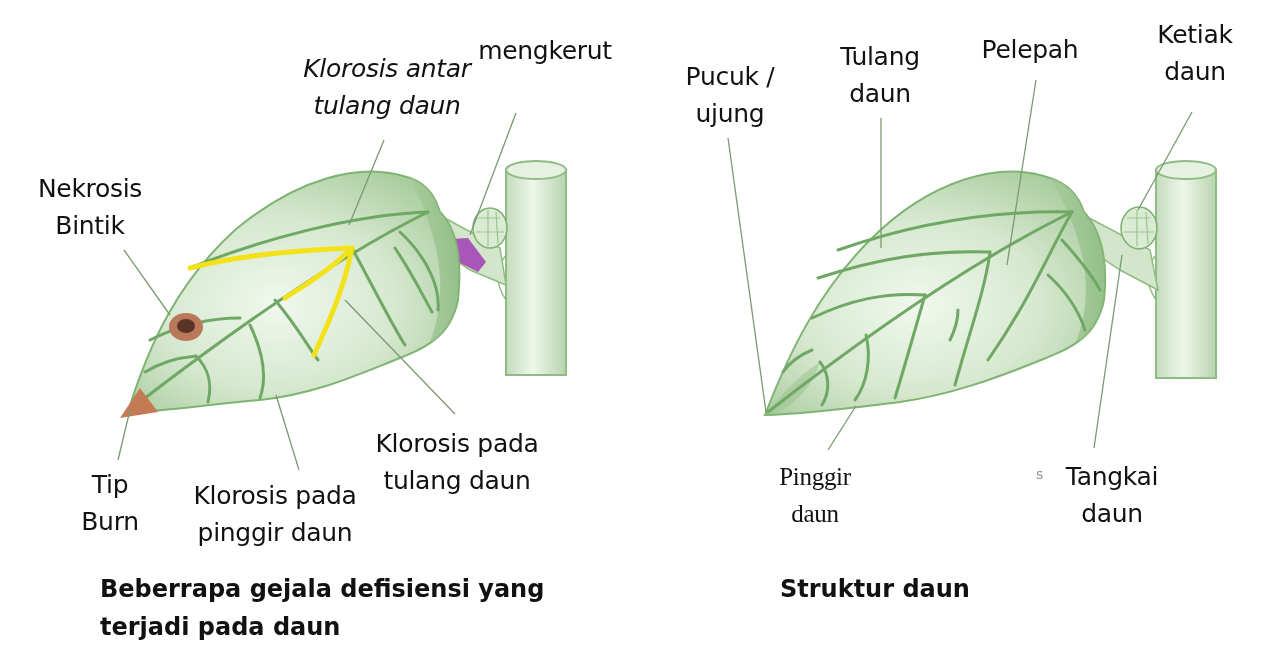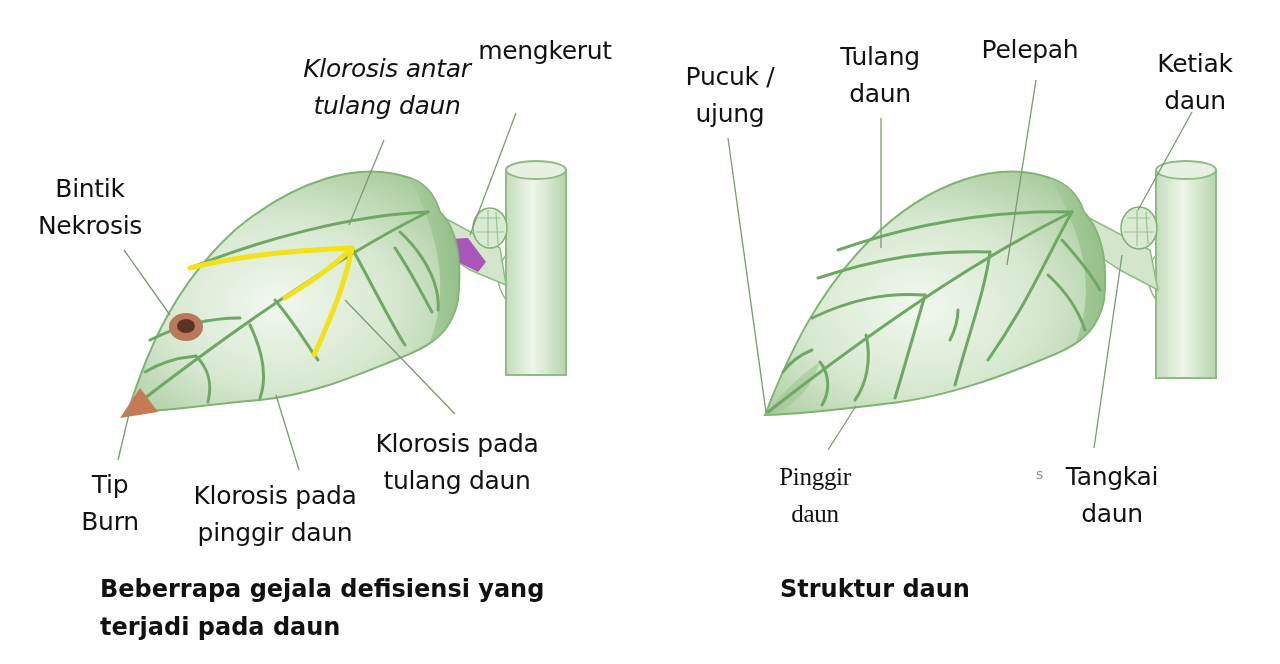--- a/index.html
+++ b/index.html
@@ -139,22 +139,22 @@
 </svg>
 
 <div class="lbl" style="left:262px; top:50px; width:250px;font-style:italic;">
   <div>Klorosis antar</div>
   <div>tulang daun</div>
 </div>
 <div class="lbl" style="left:455px; top:32px; width:180px;">
   <div>mengkerut</div>
 </div>
 <div class="lbl" style="left:20px; top:170px; width:140px;">
+  <div>Nekrosis</div>
   <div>Bintik</div>
-  <div>Nekrosis</div>
 </div>
 <div class="lbl" style="left:70px; top:466px; width:80px;">
   <div>Tip</div>
   <div>Burn</div>
 </div>
 <div class="lbl" style="left:180px; top:477px; width:190px;">
   <div>Klorosis pada</div>
   <div>pinggir daun</div>
 </div>
 <div class="lbl" style="left:362px; top:425px; width:190px;">
@@ -170,21 +170,21 @@
   <div>Pucuk /</div>
   <div>ujung</div>
 </div>
 <div class="lbl" style="left:820px; top:38px; width:120px;">
   <div>Tulang</div>
   <div>daun</div>
 </div>
 <div class="lbl" style="left:965px; top:31px; width:130px;">
   <div>Pelepah</div>
 </div>
-<div class="lbl" style="left:1140px; top:45px; width:110px;">
+<div class="lbl" style="left:1140px; top:16px; width:110px;">
   <div>Ketiak</div>
   <div>daun</div>
 </div>
 <div class="lbl" style="left:755px; top:458px; width:120px;font-family:Liberation Serif, serif;">
   <div>Pinggir</div>
   <div>daun</div>
 </div>
 <span class="stray" style="left:1036px; top:466px;">s</span>
 <div class="lbl" style="left:1052px; top:458px; width:120px;">
   <div>Tangkai</div>

